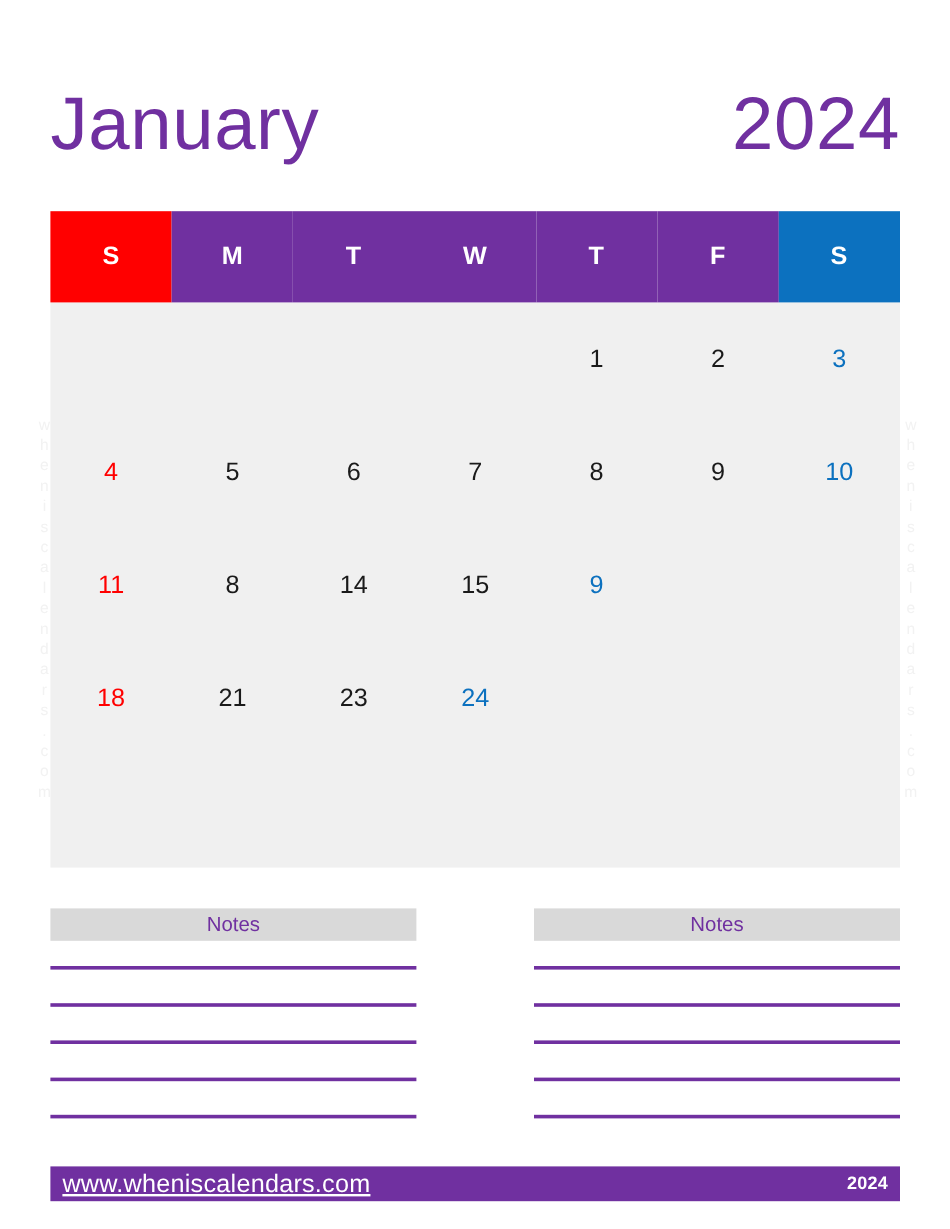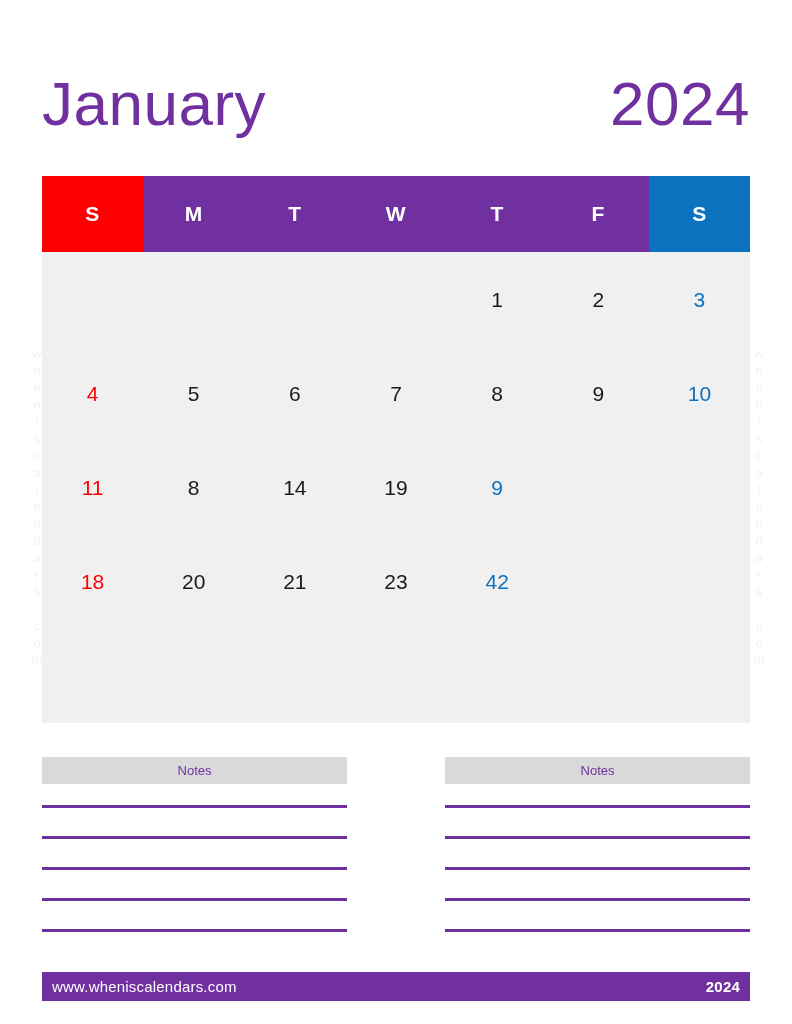--- a/index.html
+++ b/index.html
@@ -127,21 +127,21 @@
     justify-content: space-between;
   }
   .notes-col { width: 305px; }
   .notes-head {
     height: 27px;
     background: #D9D9D9;
     display: flex;
     align-items: center;
     justify-content: center;
     color: #7030A0;
-    font-size: 13px;
+    font-size: 17px;
   }
   .notes-lines {
     margin-top: 21px;
   }
   .note-line {
     height: 3px;
     background: #7030A0;
     margin-bottom: 28px;
   }
   .note-line:last-child { margin-bottom: 0; }
@@ -155,22 +155,23 @@
     height: 29px;
     background: #7030A0;
     display: flex;
     align-items: center;
     justify-content: space-between;
     box-sizing: border-box;
     padding: 0 10px;
   }
   .footer-url {
     color: #ffffff;
-    font-size: 15px;
+    font-size: 21px;
     letter-spacing: 0.2px;
+    text-decoration: underline;
   }
   .footer-year {
     color: #ffffff;
     font-size: 15px;
     font-weight: bold;
     letter-spacing: 0.2px;
   }
 </style>
 </head>
 <body>
@@ -251,29 +252,28 @@
           <div class="cal-cell wd">6</div>
           <div class="cal-cell wd">7</div>
           <div class="cal-cell wd">8</div>
           <div class="cal-cell wd">9</div>
           <div class="cal-cell sat">10</div>
         </div>
         <div class="cal-week">
           <div class="cal-cell sun">11</div>
           <div class="cal-cell wd">8</div>
           <div class="cal-cell wd">14</div>
-          <div class="cal-cell wd">19</div>
+          <div class="cal-cell wd">15</div>
           <div class="cal-cell sat">9</div>
         </div>
         <div class="cal-week">
           <div class="cal-cell sun">18</div>
-          <div class="cal-cell wd">20</div>
           <div class="cal-cell wd">21</div>
           <div class="cal-cell wd">23</div>
-          <div class="cal-cell sat">42</div>
+          <div class="cal-cell sat">24</div>
         </div>
       </div>
   </div>
 
   <div class="notes-wrap">
       <div class="notes-col">
         <div class="notes-head">Notes</div>
         <div class="notes-lines">
           <div class="note-line"></div>
           <div class="note-line"></div>

